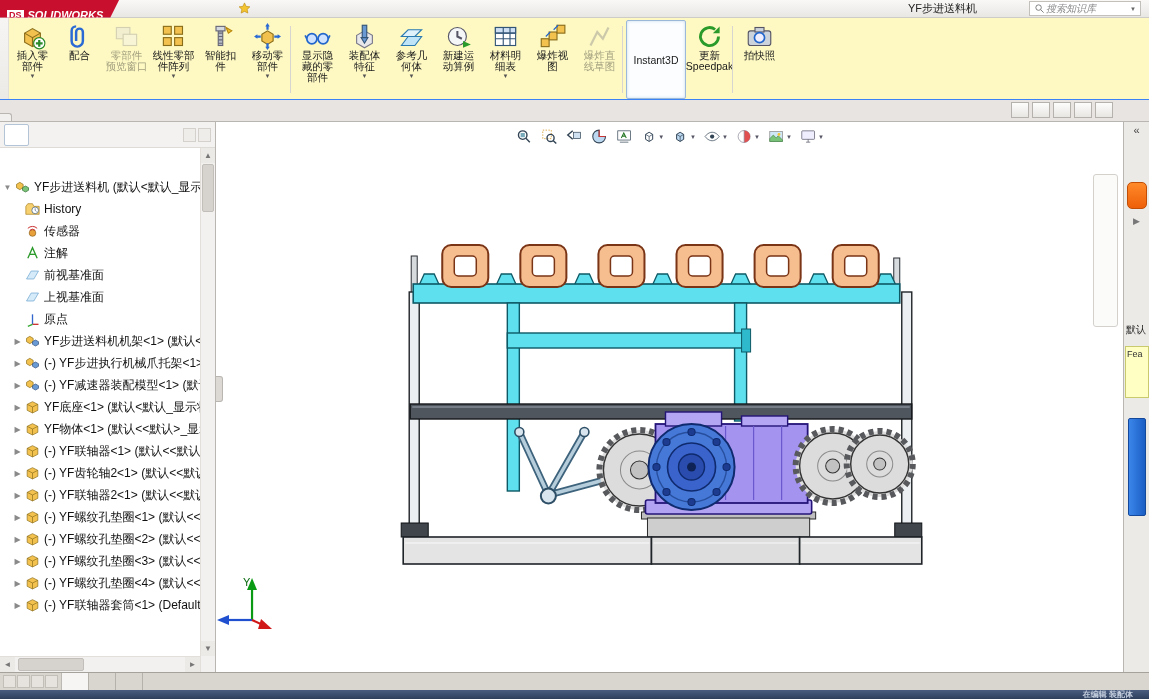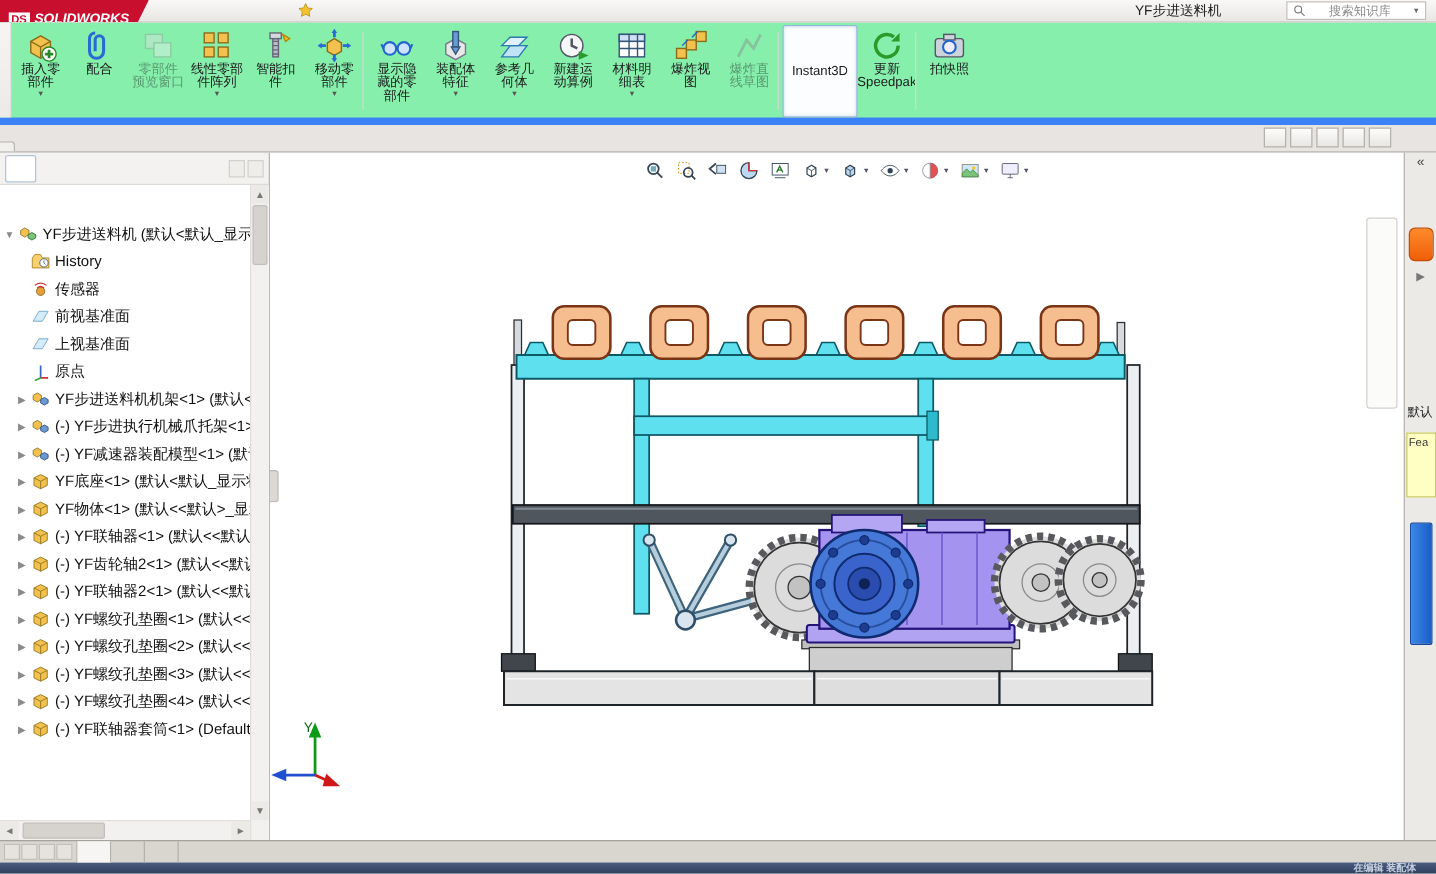--- a/index.html
+++ b/index.html
@@ -16,28 +16,28 @@
     clip-path:polygon(0 0,100% 0,calc(100% - 9px) 100%,0 100%); }
   .logo-ds { background:#fff; color:#c8102e; padding:0 2px; margin-right:4px; font-size:9px; font-style:normal; }
   .menubar { display:flex; margin-left:18px; }
   .menu-item { padding:0 7px; color:#222; cursor:default; }
   .icon16 { width:15px; height:15px; display:inline-block; margin:0 2px; }
   .icon16 svg { width:100%; height:100%; }
   .quick-icons { display:flex; align-items:center; margin-left:8px; }
   .qbtn { width:16px; height:15px; }
   .tb-right { display:flex; align-items:center; margin-left:auto; gap:52px; padding-right:8px; }
   .doc-title { font-size:11px; color:#222; white-space:nowrap;margin-left:28px; }
-  .searchbox { display:flex; align-items:center; gap:18px; background:#fff; border:1px solid #c3c0bc;
-    height:15px; width:112px; padding:0 4px; }
+  .searchbox { display:flex; align-items:center; gap:1px; background:#fff; border:1px solid #c3c0bc;
+    height:15px; width:112px; padding:0 4px;font-style:italic; }
   .searchbox .icon14 { width:11px; height:11px; } .searchbox .icon14 svg{width:100%;height:100%;}
   .search-text { font-size:10px; color:#8a8a8a; white-space:nowrap; overflow:hidden; flex:1; }
   .dd-small { font-size:6px; color:#666; }
 
   
-  .ribbon { height:82px; display:flex; background:#86efac; border-bottom:6px solid #3b82f6; }
+  .ribbon { height:82px; display:flex; background:#fef9c3; border-bottom:1px solid #3b82f6; }
   .ribbon-clip { width:9px; border-right:1px solid #e2dfdb; background:linear-gradient(#f6f5f3,#eceae7); }
   .ribbon-buttons { display:flex; align-items:stretch; padding-top:2px; }
   .ribbon-btn { width:47px; display:flex; flex-direction:column; align-items:center;
     padding:2px 1px 1px; position:relative; border:1px solid transparent; border-radius:2px; cursor:default; }
   .rb-icon { width:27px; height:27px; flex:0 0 auto; }
   .rb-icon svg { width:100%; height:100%; }
   .rb-label { font-size:10.5px; line-height:11px; text-align:center; white-space:nowrap; overflow:hidden; }
   .rb-dd { display:none; font-size:6px; color:#555; height:7px; line-height:7px; margin-top:1px; }
   .ribbon-btn.dropdown .rb-dd { display:block; }
   .ribbon-btn.disabled { opacity:.42; filter:grayscale(.8); }
@@ -481,20 +481,30 @@
                   <circle cx="12" cy="15" r="5" fill="#e8a13a" stroke="#8a5d1a"></circle>
                   <path d="M5 8a10 10 0 0 1 14 0M8 11a6 6 0 0 1 8 0" fill="none" stroke="#c33" stroke-width="1.5"></path>
                 </svg>
               </span>
               <span class="tw-label">传感器</span>
             </div>
             <div class="tree-row">
               <span class="tw-exp hide">▶</span>
               <span class="tw-icon">
                 <svg viewBox="0 0 24 24">
+                  <path d="M5 20L12 4l7 16" fill="none" stroke="#2a9a2a" stroke-width="2"></path>
+                  <path d="M8 14h8" stroke="#2a9a2a" stroke-width="2"></path>
+                </svg>
+              </span>
+              <span class="tw-label">注解</span>
+            </div>
+            <div class="tree-row">
+              <span class="tw-exp hide">▶</span>
+              <span class="tw-icon">
+                <svg viewBox="0 0 24 24">
                   <path d="M3 18l7-12h11l-7 12z" fill="#cfe8f8" opacity=".85" stroke="#4a90c4"></path>
                 </svg>
               </span>
               <span class="tw-label">前视基准面</span>
             </div>
             <div class="tree-row">
               <span class="tw-exp hide">▶</span>
               <span class="tw-icon">
                 <svg viewBox="0 0 24 24">
                   <path d="M3 18l7-12h11l-7 12z" fill="#cfe8f8" opacity=".85" stroke="#4a90c4"></path>

